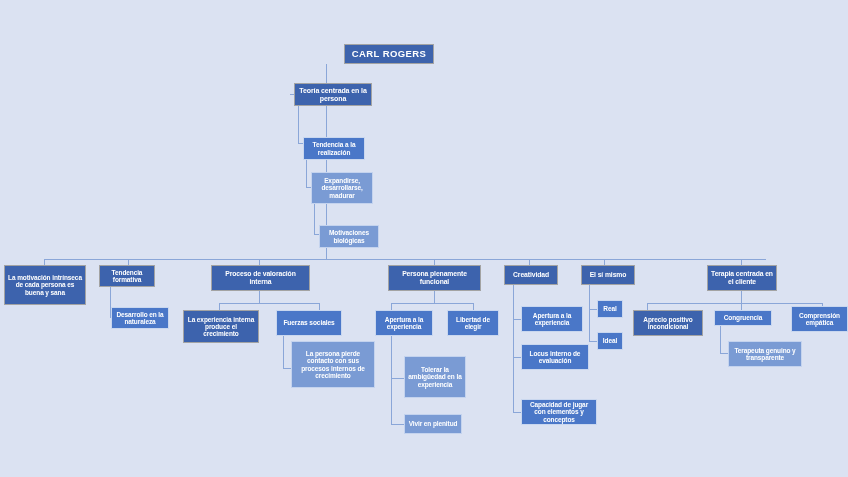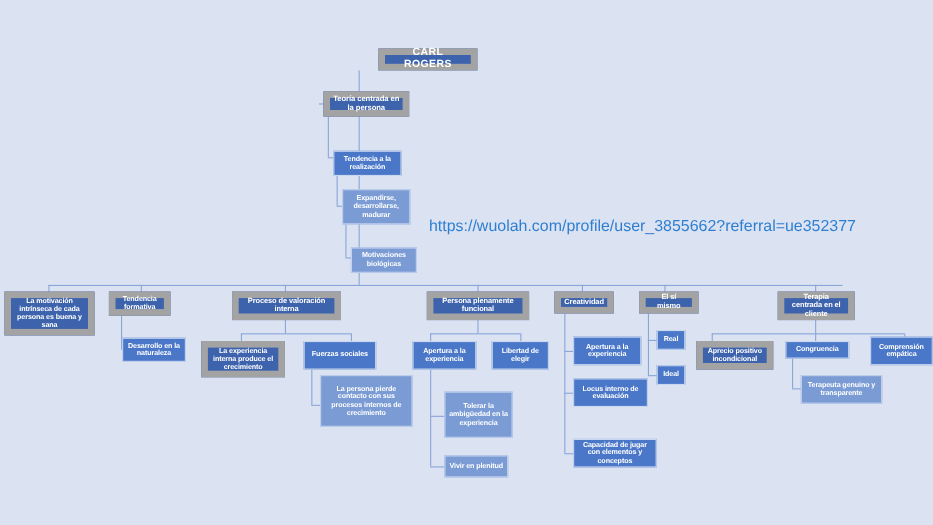--- a/index.html
+++ b/index.html
@@ -26,21 +26,21 @@
     color: #ffffff;
     font-weight: bold;
     line-height: 1.12;
     letter-spacing: -0.1px;
     padding: 2px 3px;
     z-index: 3;
   }
   
   .node.dark {
     background: #3d63ad;
-    border: 6px solid #a3a3a3;
+    border: 1px solid #a3a3a3;
   }
   
   .node.light {
     background: #7a9bd4;
     border: 1px solid #c4d3ee;
   }
   
   .node.mid {
     background: #4a77c8;
     border: 1px solid #c9d7ef;
@@ -223,17 +223,14 @@
   <div class="node mid" style="left:714px; top:310px; width:58px; height:16px; font-size:6.5px;">
     <span>Congruencia</span>
   </div>
   <div class="node light" style="left:728px; top:341px; width:74px; height:26px; font-size:6.5px;">
     <span>Terapeuta genuino y transparente</span>
   </div>
   <div class="node mid" style="left:791px; top:306px; width:57px; height:26px; font-size:6.5px;">
     <span>Comprensión empática</span>
   </div>
 
-  <div class="lnk" style="left:390px; top:198px;">
-    <span>https://wuolah.com/profile/user_3855662?referral=ue352377</span>
-  </div>
 
 </div>
 
 </body></html>

